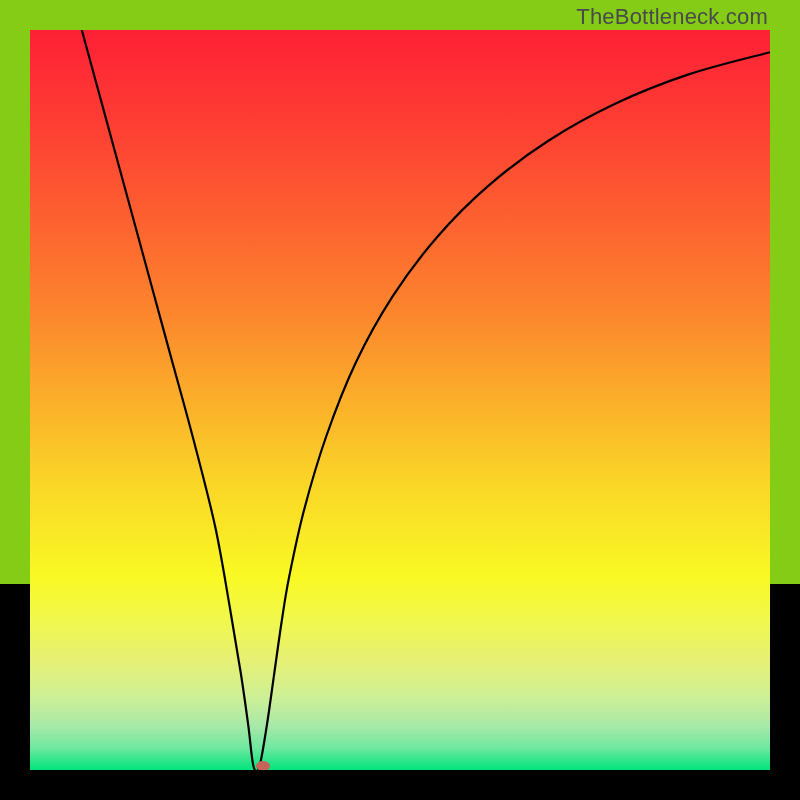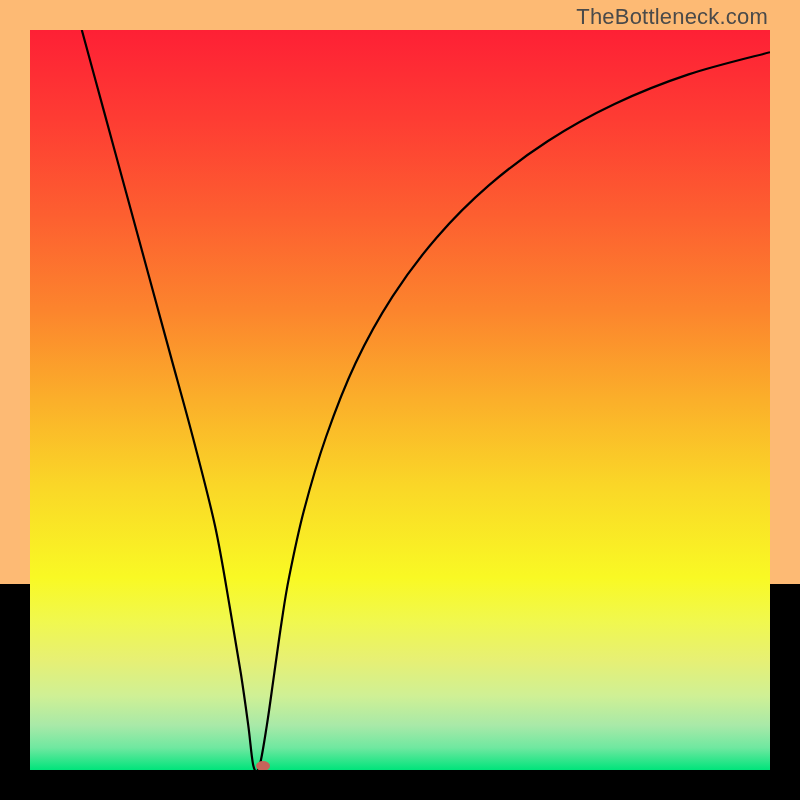--- a/index.html
+++ b/index.html
@@ -8,21 +8,21 @@
     width: 800px;
     height: 800px;
     background: #000;
     overflow: hidden;
     font-family: Arial, Helvetica, sans-serif;
   }
   .canvas {
     position: relative;
     width: 800px;
     height: 584px;
-    background: #fdba74;
+    background: #84cc16;
   }
   .plot-area {
     position: absolute;
     left: 30px;
     top: 30px;
     width: 740px;
     height: 740px;
     overflow: hidden;
   }
   .gradient-bg {

